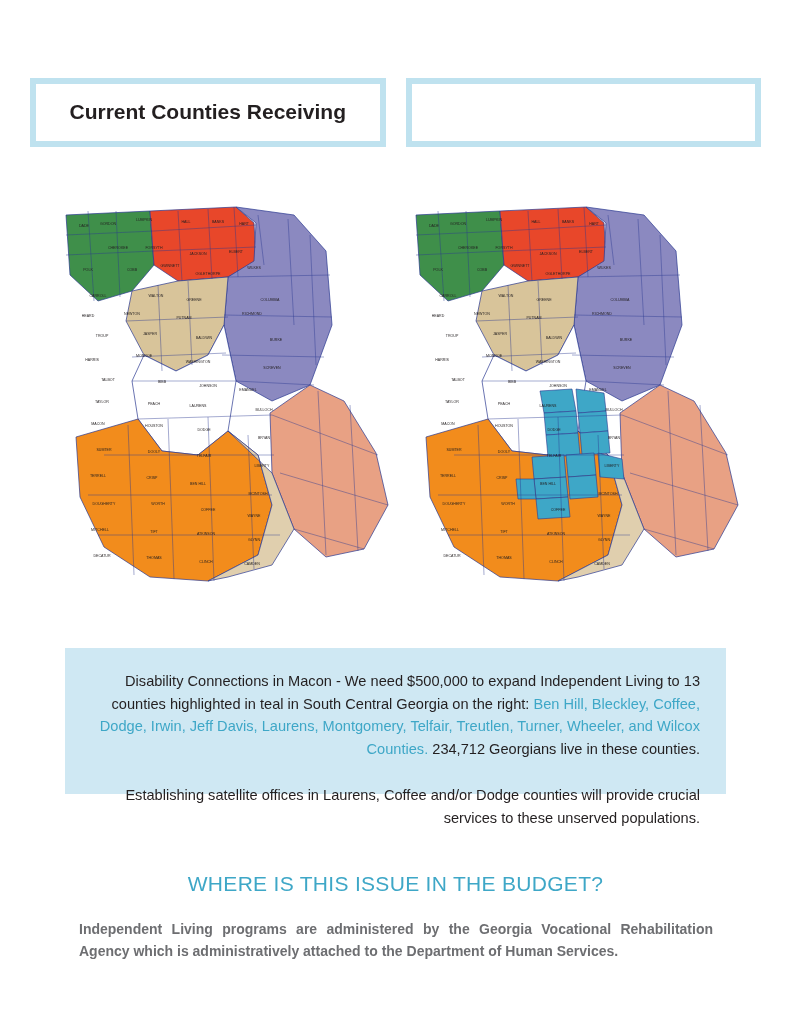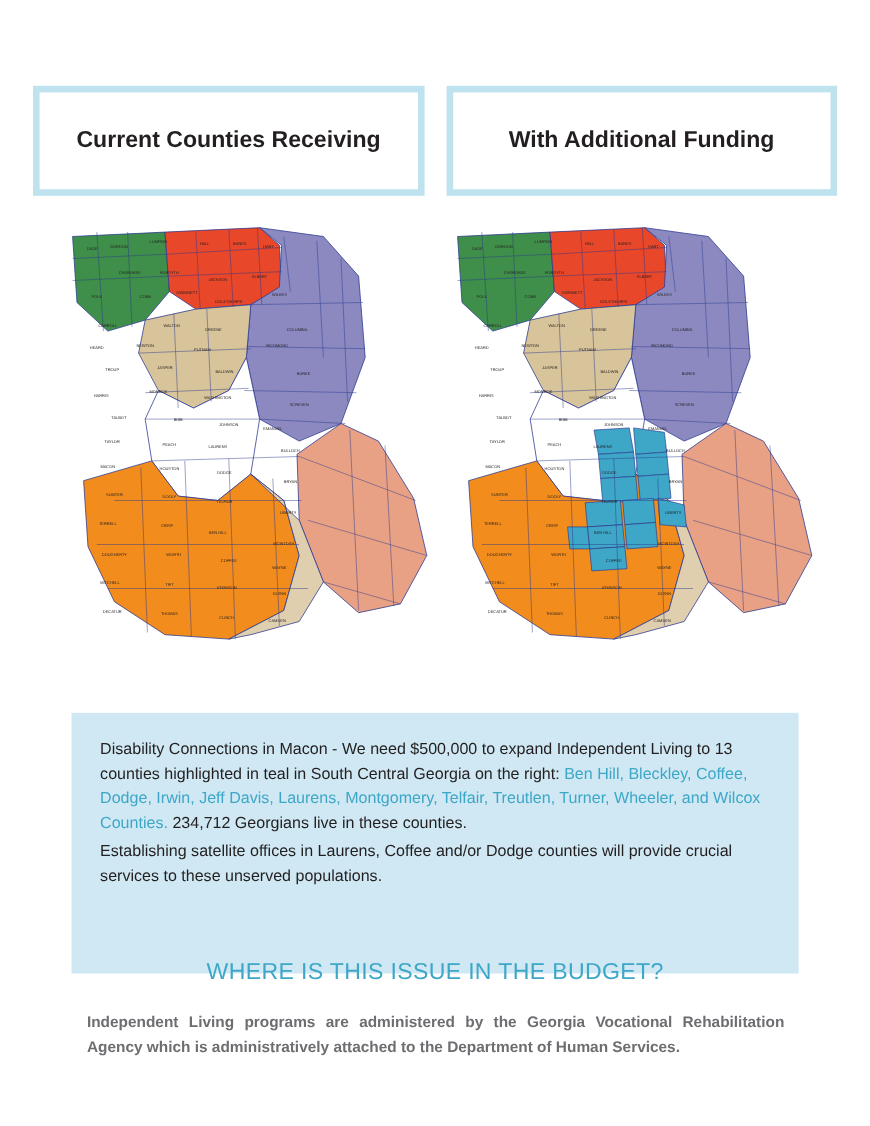--- a/index.html
+++ b/index.html
@@ -23,21 +23,21 @@
     left: 30px;
     width: 731px;
     display: flex;
     gap: 20px;
   }
   .title-box {
     flex: 1;
     border: 6px solid #bfe2ef;
     background: #ffffff;
     box-sizing: border-box;
-    height: 100px;
+    height: 69px;
     display: flex;
     align-items: center;
     justify-content: center;
     text-align: center;
   }
   .title-box .title-text {
     font-size: 21px;
     line-height: 1.25;
     font-weight: 600;
     color: #231f20;
@@ -61,33 +61,34 @@
   .map-left { left: 28px; }
   .map-right { left: 378px; }
   .map-svg { display: block; width: 355px; height: 400px; }
 
   
   .info-panel {
     position: absolute;
     top: 648px;
     left: 65px;
     width: 661px;
-    height: 237px;
+    height: 146px;
     background: #cfe8f3;
     box-sizing: border-box;
     padding: 22px 26px 0 26px;
+    text-align: right;
   }
   .info-panel p {
     margin: 0;
     font-size: 14.6px;
     line-height: 1.55;
     color: #231f20;
   }
   .info-panel p.second {
-    margin-top: 3px;
+    margin-top: 24px;
   }
   .teal-counties {
     color: #3ea7c7;
   }
 
   
   .budget-heading {
     position: absolute;
     top: 872px;
     left: 0;
@@ -113,21 +114,21 @@
 <body>
 
 <div class="header-row">
   <div class="title-box">
     <div class="title-text">
       <span>Current Counties Receiving</span><br>
     </div>
   </div>
   <div class="title-box">
     <div class="title-text">
-      <span>With Additional Funding</span><br>
+      <br>
     </div>
   </div>
 </div>
 
 <div class="maps-row">
 
   <div class="map-wrap map-left">
     <svg class="map-svg" viewBox="0 0 355 400" xmlns="http://www.w3.org/2000/svg">
       <g stroke="#2b3990" stroke-width="0.7">
 

